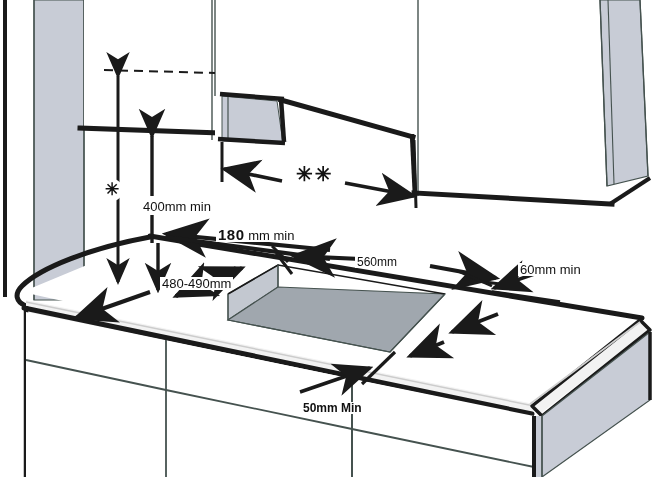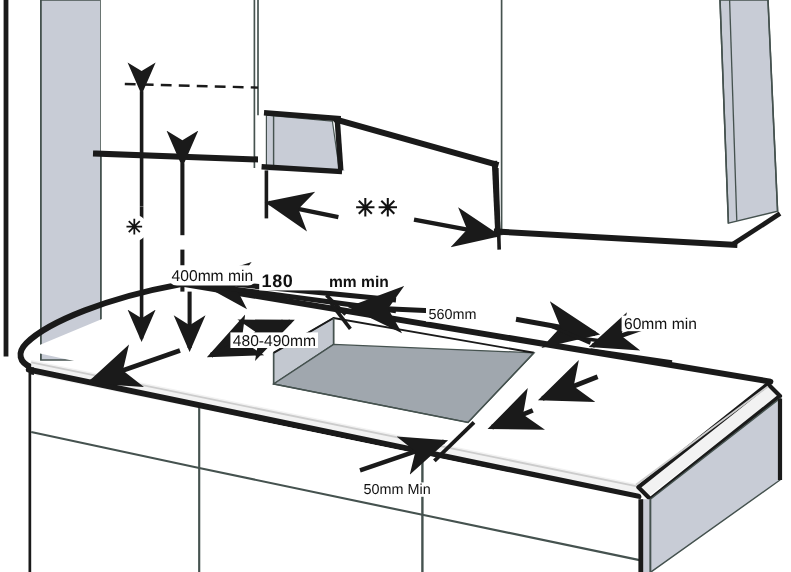--- a/index.html
+++ b/index.html
@@ -32,39 +32,37 @@
     white-space: nowrap;
     color: #111111;
     font-family: "Liberation Sans", sans-serif;
     line-height: 1;
     user-select: none;
   }
   .lbl-badge {
     background: #ffffff;
     border-radius: 9px;
     padding: 2px 4px;
-    margin-top: 23px;
   }
   .lbl-plain {
     background: #ffffff;
     padding: 0 2px;
   }
   #label-110 { font-size: 13px; }
   #label-110 .big {
     font-weight: bold;
     font-size: 15px;
     letter-spacing: 0.5px;
   }
   #label-110 .small {
-    font-weight: bold;
+    font-weight: normal;
     font-size: 13px;
-    margin-left: 26px;
   }
   #label-400 { font-size: 13px; }
-  #label-480 { font-size: 13px; margin-left: 32px; }
+  #label-480 { font-size: 13px; }
   #label-560 { font-size: 12px; }
   #label-60 { font-size: 13px; }
   #label-50 { font-size: 12px; }
   #label-star {
     font-size: 17px;
     font-weight: bold;
     background: #ffffff;
     border-radius: 50%;
     width: 22px;
     height: 22px;
@@ -264,15 +262,15 @@
     <span class="big">180</span>
     <span class="small">mm min</span>
   </div>
 
   <div class="lbl lbl-plain" id="label-480" style="left:160px; top:277px;">480-490mm</div>
 
   <div class="lbl lbl-plain" id="label-560" style="left:355px; top:256px;">560mm</div>
 
   <div class="lbl lbl-plain" id="label-60" style="left:518px; top:263px;">60mm min</div>
 
-  <div class="lbl lbl-plain" id="label-50" style="left:301px; top:402px;">50mm Min</div>
+  <div class="lbl lbl-plain" id="label-50" style="left:301px; top:402px;font-weight:bold;">50mm Min</div>
 
 </div>
 
 </body></html>

